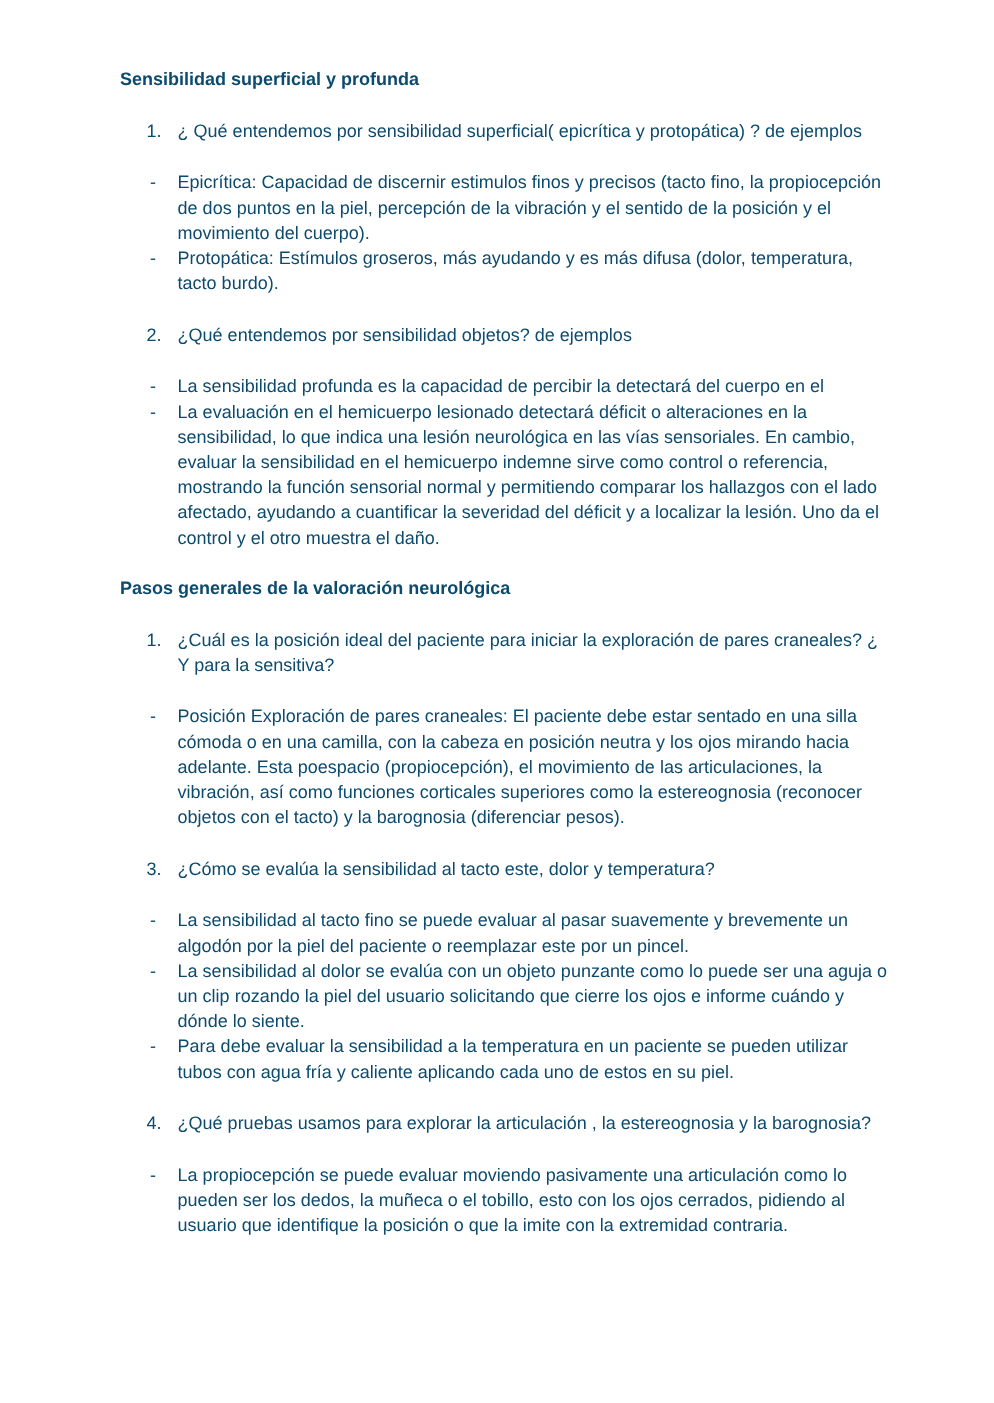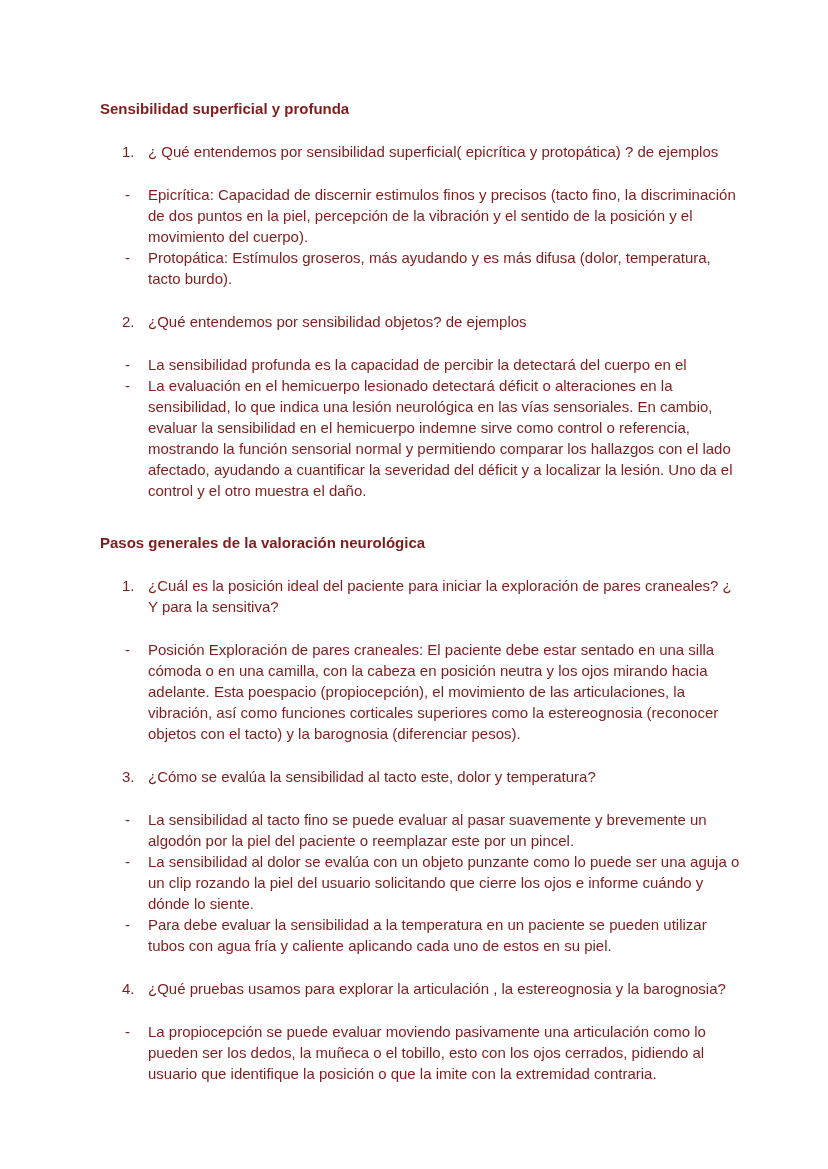--- a/index.html
+++ b/index.html
@@ -5,34 +5,34 @@
   html, body {
     margin: 0;
     padding: 0;
     background: #ffffff;
   }
   .page {
     width: 828px;
     min-height: 1169px;
     box-sizing: border-box;
     background: #ffffff;
-    padding: 98px 85px 60px 100px;
+    padding: 56px 85px 60px 100px;
     font-family: "Liberation Sans", sans-serif;
     font-size: 15px;
     line-height: 21px;
-    color: #7f1d1d;
+    color: #0c4a6e;
   }
   .heading {
     font-size: 15px;
     font-weight: bold;
     margin: 0;
     line-height: 21px;
   }
   .section + .section {
-    margin-top: 31px;
+    margin-top: 21px;
   }
   .item {
     display: flex;
     align-items: flex-start;
   }
   .item.q {
     margin-top: 22px;
     margin-bottom: 22px;
     padding-left: 22px;
   }
@@ -60,21 +60,21 @@
   <section class="section">
     <h2 class="heading">Sensibilidad superficial y profunda</h2>
 
     <div class="item q">
       <span class="marker">1.</span>
       <span class="text">¿ Qué entendemos por sensibilidad superficial( epicrítica y protopática) ? de ejemplos</span>
     </div>
 
     <div class="item d">
       <span class="marker">-</span>
-      <span class="text">Epicrítica: Capacidad de discernir estimulos finos y precisos (tacto fino, la discriminación de dos puntos en la piel, percepción de la vibración y el sentido de la posición y el movimiento del cuerpo).</span>
+      <span class="text">Epicrítica: Capacidad de discernir estimulos finos y precisos (tacto fino, la propiocepción de dos puntos en la piel, percepción de la vibración y el sentido de la posición y el movimiento del cuerpo).</span>
     </div>
     <div class="item d">
       <span class="marker">-</span>
       <span class="text">Protopática: Estímulos groseros, más ayudando y es más difusa (dolor, temperatura, tacto burdo).</span>
     </div>
 
     <div class="item q">
       <span class="marker">2.</span>
       <span class="text">¿Qué entendemos por sensibilidad objetos? de ejemplos</span>
     </div>

